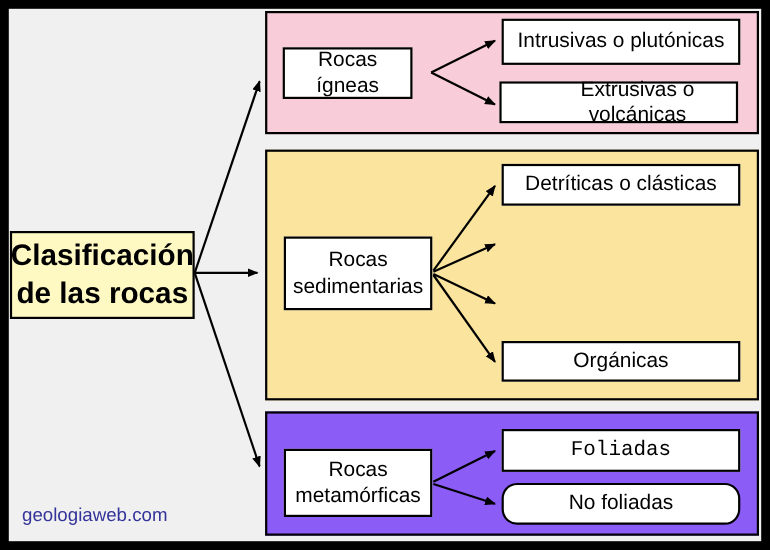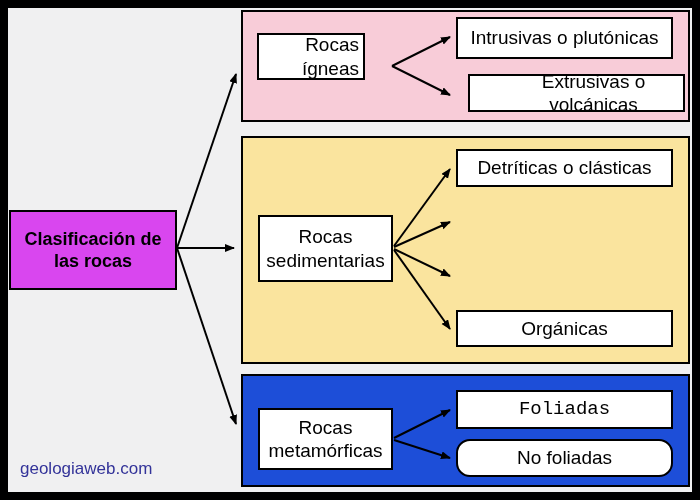--- a/index.html
+++ b/index.html
@@ -15,56 +15,56 @@
     width:684px; height:484px;
     background:#f0f0f1;
   }
   .panel {
     position:absolute;
     border:2px solid #000;
     box-sizing:border-box;
   }
   .panel-igneas        { left:241px; top:10px;  width:449px; height:112px; background:#f8ccd8; }
   .panel-sedimentarias { left:241px; top:136px; width:449px; height:228px; background:#fae49e; }
-  .panel-metamorficas  { left:241px; top:374px; width:449px; height:113px; background:#1d4ed8; }
+  .panel-metamorficas  { left:241px; top:374px; width:449px; height:113px; background:#8b5cf6; }
 
   .node {
     position:absolute;
     background:#fff;
     border:2px solid #000;
     box-sizing:border-box;
     display:flex; align-items:center; justify-content:center;
     text-align:center;
     font-size:19px; line-height:1.22; color:#000;
     padding:0 4px;
   }
   
-  .node-rocas-igneas        { left:14px;  top:21px;  width:108px; height:47px;text-align:right; }
+  .node-rocas-igneas        { left:14px;  top:31px;  width:118px; height:47px; }
   .node-intrusivas          { left:213px; top:5px;   width:217px; height:42px; }
-  .node-extrusivas          { left:225px; top:62px;  width:217px; height:38px;padding-left:38px; }
+  .node-extrusivas          { left:211px; top:62px;  width:217px; height:38px;padding-left:38px; }
 
   .node-rocas-sedimentarias { left:15px;  top:77px;  width:135px; height:67px;text-align:center; }
   .node-detriticas          { left:213px; top:11px;  width:217px; height:38px; }
   .node-quimicas            { left:213px; top:64px;  width:217px; height:37px; }
   .node-biogenicas          { left:213px; top:119px; width:217px; height:37px; }
   .node-organicas           { left:213px; top:172px; width:217px; height:37px; }
 
   .node-rocas-metamorficas  { left:15px;  top:32px;  width:135px; height:62px; }
   .node-foliadas            { left:213px; top:14px;  width:217px; height:39px;font-family:Liberation Mono, monospace; }
   .node-no-foliadas         { left:213px; top:63px;  width:217px; height:38px;border-radius:14px; }
 
   .root-node {
     position:absolute;
     left:9px; top:210px; width:168px; height:80px;
-    background:#d946ef;
+    background:#fef9c3;
     border:2px solid #000;
     box-sizing:border-box;
     display:flex; align-items:center; justify-content:center;
     text-align:center;
-    font-size:18px; font-weight:bold; line-height:1.25; color:#000;
+    font-size:27px; font-weight:bold; line-height:1.25; color:#000;
     padding:0 6px;
   }
   .watermark {
     position:absolute;
     left:20px; top:459px;
     font-size:17px;
     color:#333399;
   }
   .connectors {
     position:absolute; left:0; top:0;

